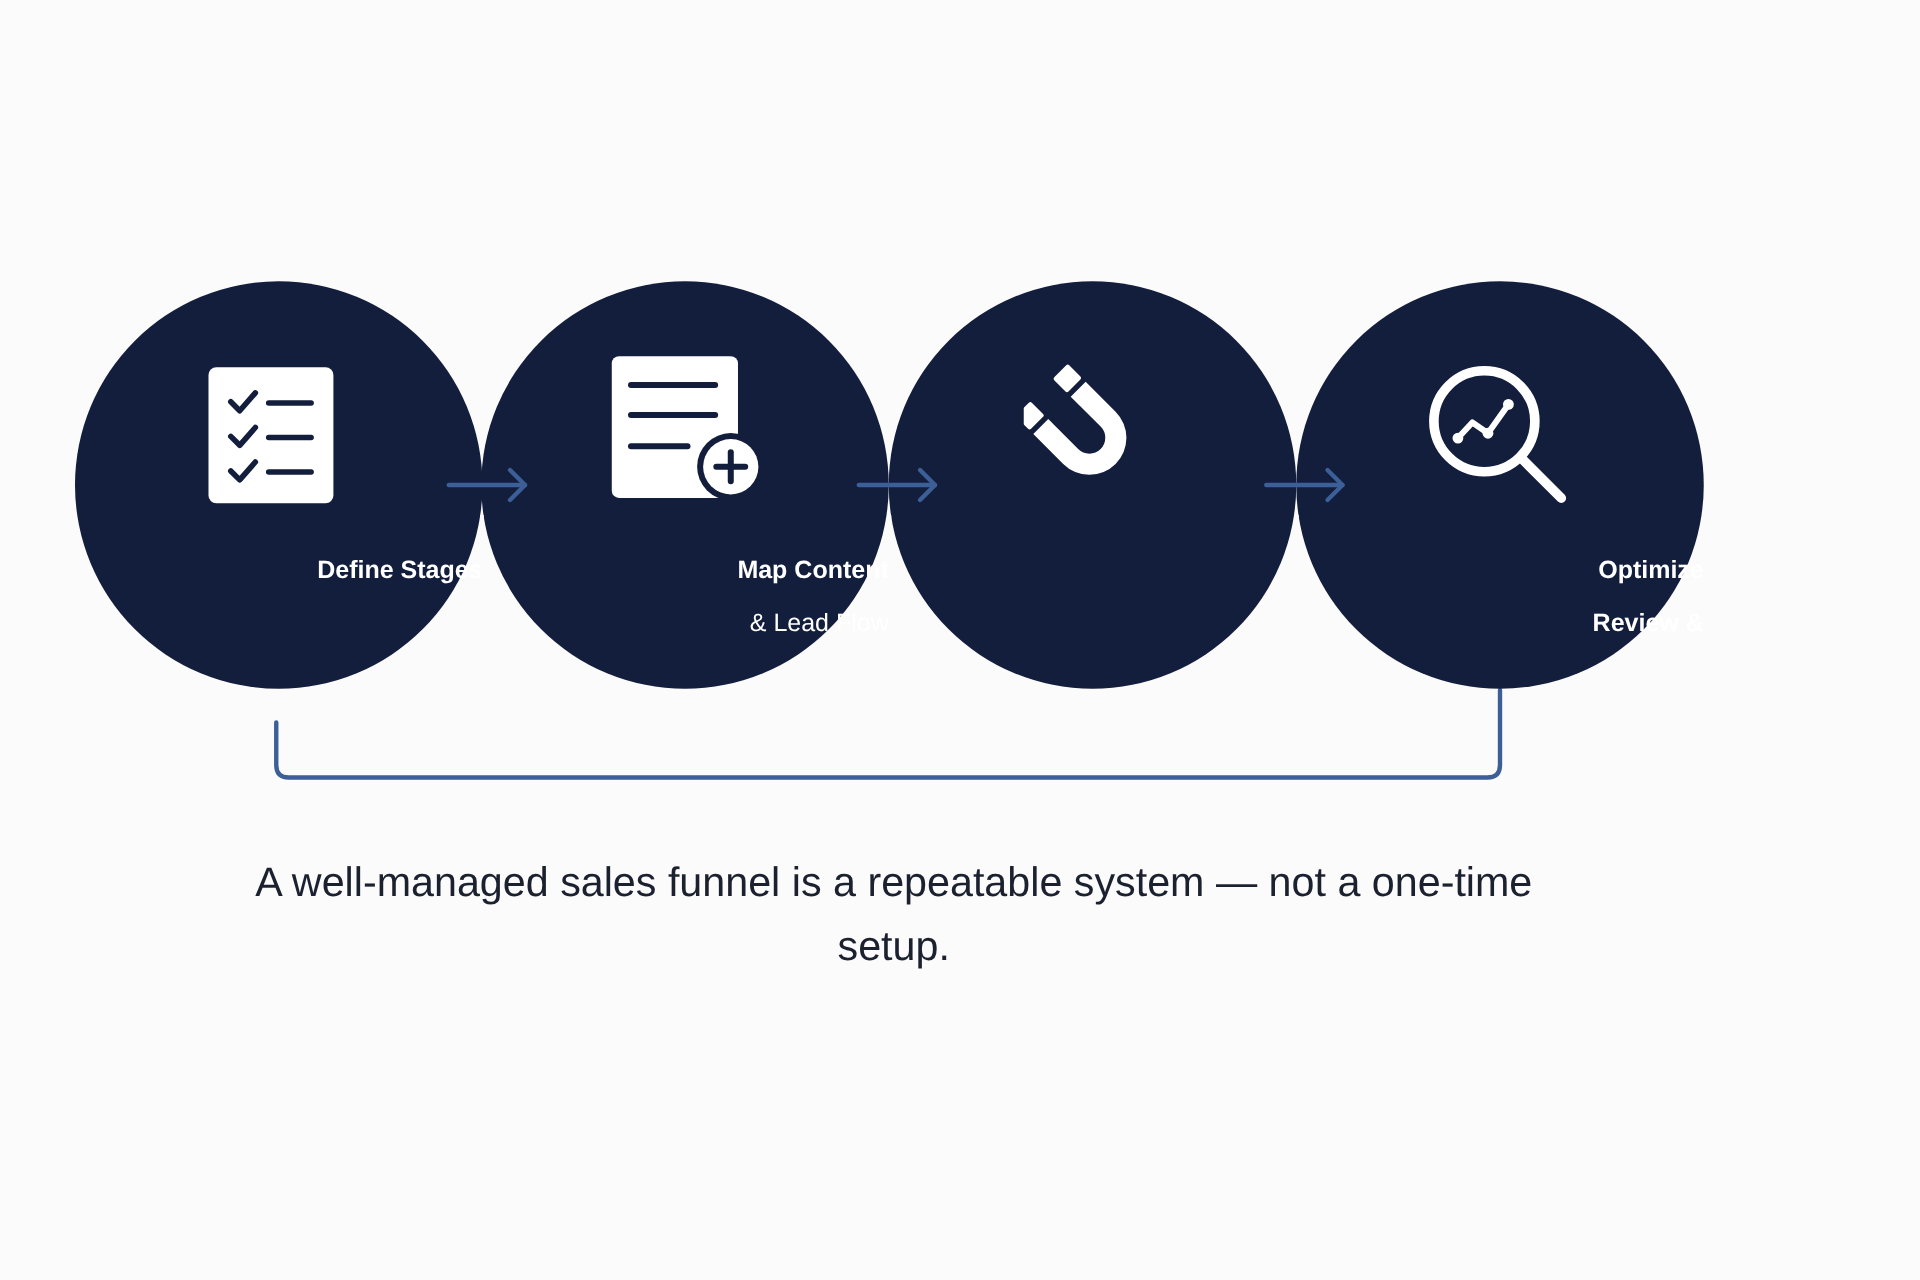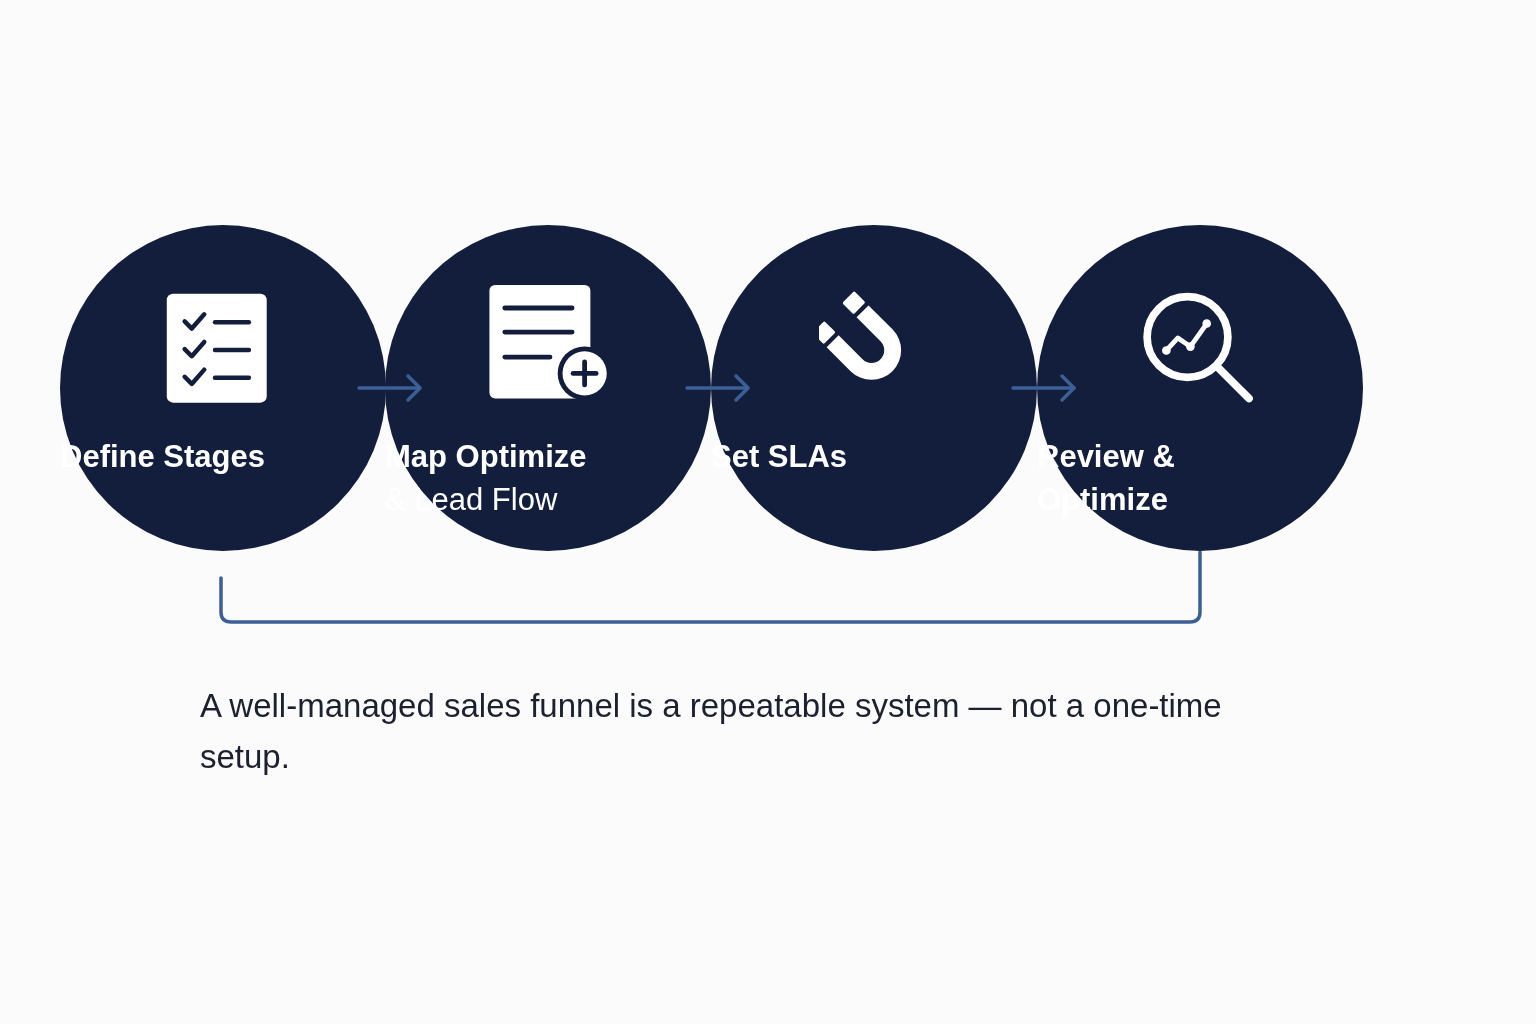--- a/index.html
+++ b/index.html
@@ -20,23 +20,23 @@
     .stage .icon {
       position: absolute;
       left: 50%; top: 58px;
       transform: translateX(-50%);
       width: 130px; height: 130px;
     }
     .stage .label {
       position: absolute;
       left: 0; right: 0;
       top: 210px;
-      text-align: left;
+      text-align: right;
       color: #ffffff;
-      font-size: 31px;
+      font-size: 20px;
       line-height: 43px;
       white-space: nowrap;
     }
     .stage .label .l1 { display: block; font-weight: bold; }
     .stage .label .l2 { display: block; font-weight: normal; }
 
     .sep {
       position: absolute;
       width: 3px;
       background: #fbfbfb;
@@ -48,20 +48,21 @@
     .loop {
       position: absolute;
       left: 0; top: 0;
       width: 1536px; height: 1024px;
       pointer-events: none;
     }
     .caption {
       position: absolute;
       left: 200px; width: 1030px;
       top: 680px;
+      text-align: center;
       color: #1c2130;
       font-size: 33px;
       line-height: 51px;
     }
   </style>
 </head>
 <body>
 
 <svg class="loop" viewBox="0 0 1536 1024">
   <path d="M 221 578 L 221 612 Q 221 622 231 622 L 1190 622 Q 1200 622 1200 612 L 1200 552" fill="none" stroke="#3c5f97" stroke-width="3.5" stroke-linecap="round"></path>
@@ -93,50 +94,49 @@
       <line x1="18" y1="77" x2="65" y2="77"></line>
     </g>
     <circle cx="101" cy="94" r="28" fill="#121e3c"></circle>
     <circle cx="101" cy="94" r="23" fill="#ffffff"></circle>
     <g stroke="#121e3c" stroke-width="5" stroke-linecap="round">
       <line x1="101" y1="82" x2="101" y2="106"></line>
       <line x1="89" y1="94" x2="113" y2="94"></line>
     </g>
   </svg>
   <div class="label">
-    <span class="l1">Map Optimize</span>
+    <span class="l1">Map Content</span>
     <span class="l2">&amp; Lead Flow</span>
   </div>
 </div>
 
 <div class="stage" style="left:711px;">
   <svg class="icon" viewBox="0 0 130 130" style="width:110px;height:115px;top:66px;">
     <g transform="rotate(-45 55 60)">
       <path d="M 20 30 L 20 70 A 35 35 0 0 0 90 70 L 90 30 L 70 30 L 70 70 A 15 15 0 0 1 40 70 L 40 30 Z" fill="#ffffff"></path>
       <rect x="20" y="6" width="20" height="19" rx="2" fill="#ffffff"></rect>
       <rect x="70" y="6" width="20" height="19" rx="2" fill="#ffffff"></rect>
     </g>
   </svg>
   <div class="label">
-    <span class="l1">Set SLAs</span>
   </div>
 </div>
 
 <div class="stage" style="left:1037px;">
   <svg class="icon" viewBox="0 0 130 130" style="width:125px;height:125px;top:62px;">
     <circle cx="52" cy="52" r="42" fill="none" stroke="#ffffff" stroke-width="8"></circle>
     <line x1="84" y1="84" x2="116" y2="116" stroke="#ffffff" stroke-width="8" stroke-linecap="round"></line>
     <polyline points="30,66 42,53 55,62 72,38" fill="none" stroke="#ffffff" stroke-width="5" stroke-linecap="round" stroke-linejoin="round"></polyline>
     <circle cx="30" cy="66" r="4.5" fill="#ffffff"></circle>
     <circle cx="55" cy="62" r="4.5" fill="#ffffff"></circle>
     <circle cx="72" cy="38" r="4.5" fill="#ffffff"></circle>
   </svg>
   <div class="label">
+    <span class="l1">Optimize</span>
     <span class="l1">Review &amp;</span>
-    <span class="l1">Optimize</span>
   </div>
 </div>
 
 <div class="sep" style="left:384px;top:300px;height:60px;"></div>
 <div class="sep" style="left:384px;top:412px;height:60px;"></div>
 <div class="sep" style="left:710px;top:300px;height:60px;"></div>
 <div class="sep" style="left:710px;top:412px;height:60px;"></div>
 <div class="sep" style="left:1036px;top:300px;height:60px;"></div>
 <div class="sep" style="left:1036px;top:412px;height:60px;"></div>
 

